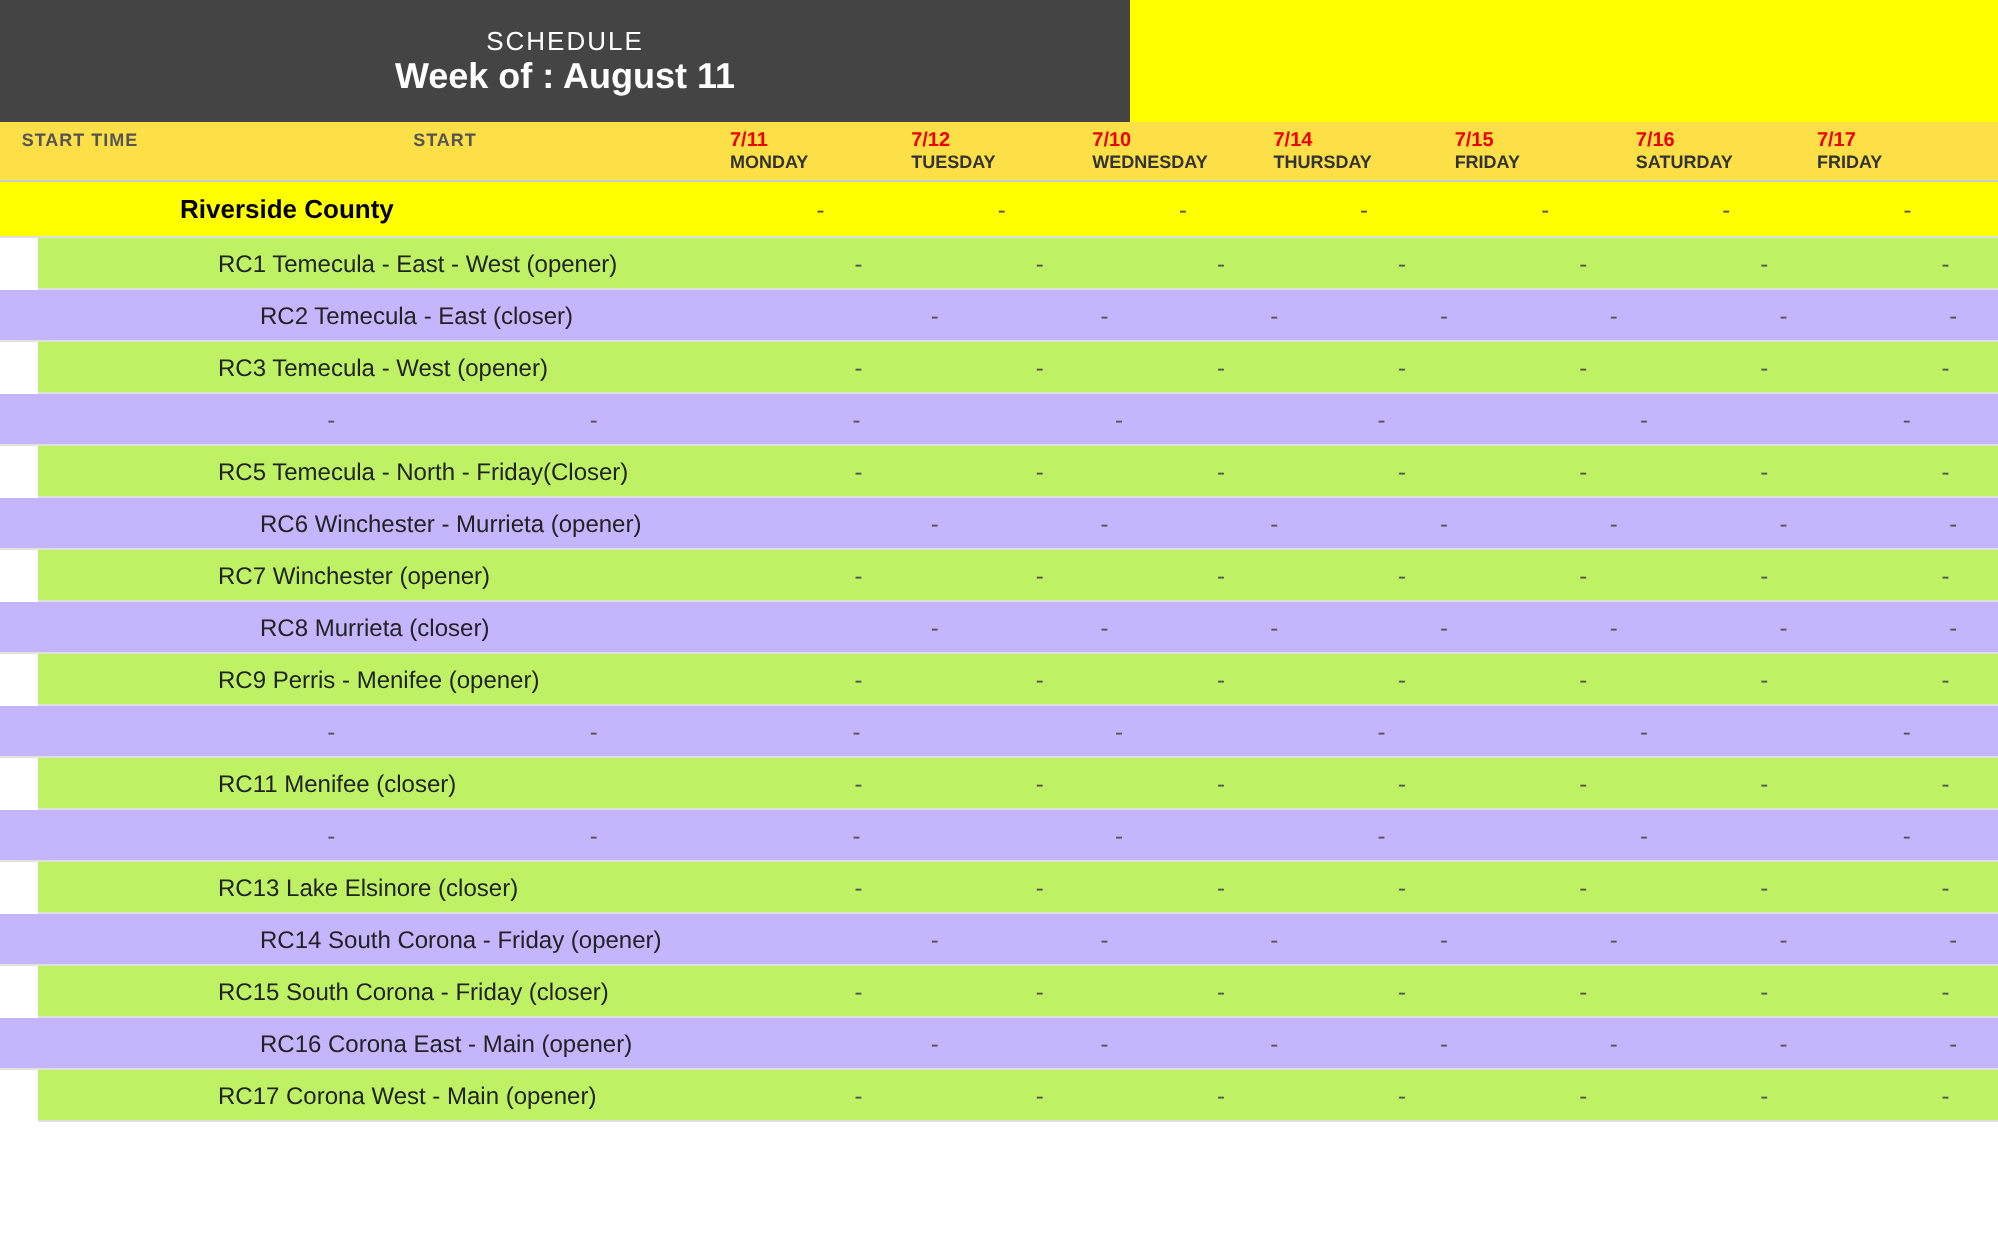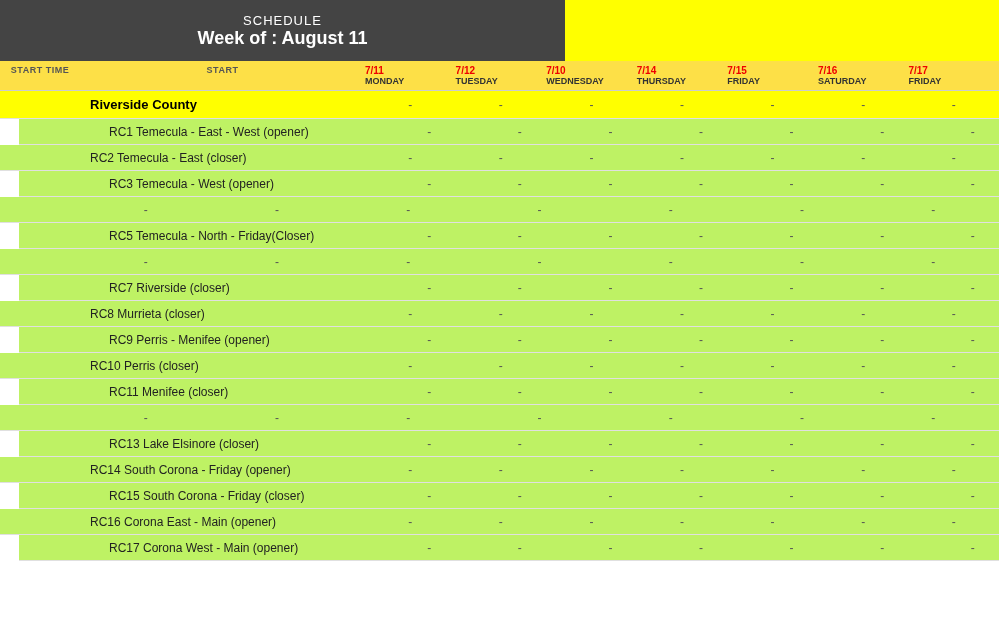--- a/index.html
+++ b/index.html
@@ -101,21 +101,22 @@
       background: #ffff00;
       min-height: 28px;
     }
 
     .schedule-row.alt {
       background: #bef264;
       margin-left: 19px;
     }
 
     .schedule-row.white {
-      background: #bef264;
+      background: #c4b5fd;
+      gap: 40px;
     }
 
     .cell-start-time {
       flex: 0 0 80px;
       text-align: center;
       font-size: 11px;
       color: #333;
     }
 
     .cell-region {
@@ -224,31 +225,32 @@
       <div class="cell-day">-</div>
       <div class="cell-day">-</div>
       <div class="cell-day">-</div>
       <div class="cell-day">-</div>
       <div class="cell-day">-</div>
       <div class="cell-day">-</div>
       <div class="cell-day">-</div>
     </div>
     <div class="schedule-row white">
       <div class="cell-start-time"></div>
-      <div class="cell-day">-</div>
-      <div class="cell-day">-</div>
-      <div class="cell-day">-</div>
-      <div class="cell-day">-</div>
-      <div class="cell-day">-</div>
-      <div class="cell-day">-</div>
-      <div class="cell-day">-</div>
-    </div>
-    <div class="schedule-row alt">
-      <div class="cell-start-time"></div>
-      <div class="cell-region">RC7 Riverside (closer)</div>
+      <div class="cell-region">RC6 Winchester - Murrieta (opener)</div>
+      <div class="cell-day">-</div>
+      <div class="cell-day">-</div>
+      <div class="cell-day">-</div>
+      <div class="cell-day">-</div>
+      <div class="cell-day">-</div>
+      <div class="cell-day">-</div>
+      <div class="cell-day">-</div>
+    </div>
+    <div class="schedule-row alt">
+      <div class="cell-start-time"></div>
+      <div class="cell-region">RC7 Winchester (opener)</div>
       <div class="cell-day">-</div>
       <div class="cell-day">-</div>
       <div class="cell-day">-</div>
       <div class="cell-day">-</div>
       <div class="cell-day">-</div>
       <div class="cell-day">-</div>
       <div class="cell-day">-</div>
     </div>
     <div class="schedule-row white">
       <div class="cell-start-time"></div>
@@ -267,21 +269,20 @@
       <div class="cell-day">-</div>
       <div class="cell-day">-</div>
       <div class="cell-day">-</div>
       <div class="cell-day">-</div>
       <div class="cell-day">-</div>
       <div class="cell-day">-</div>
       <div class="cell-day">-</div>
     </div>
     <div class="schedule-row white">
       <div class="cell-start-time"></div>
-      <div class="cell-region">RC10 Perris (closer)</div>
       <div class="cell-day">-</div>
       <div class="cell-day">-</div>
       <div class="cell-day">-</div>
       <div class="cell-day">-</div>
       <div class="cell-day">-</div>
       <div class="cell-day">-</div>
       <div class="cell-day">-</div>
     </div>
     <div class="schedule-row alt">
       <div class="cell-start-time"></div>

